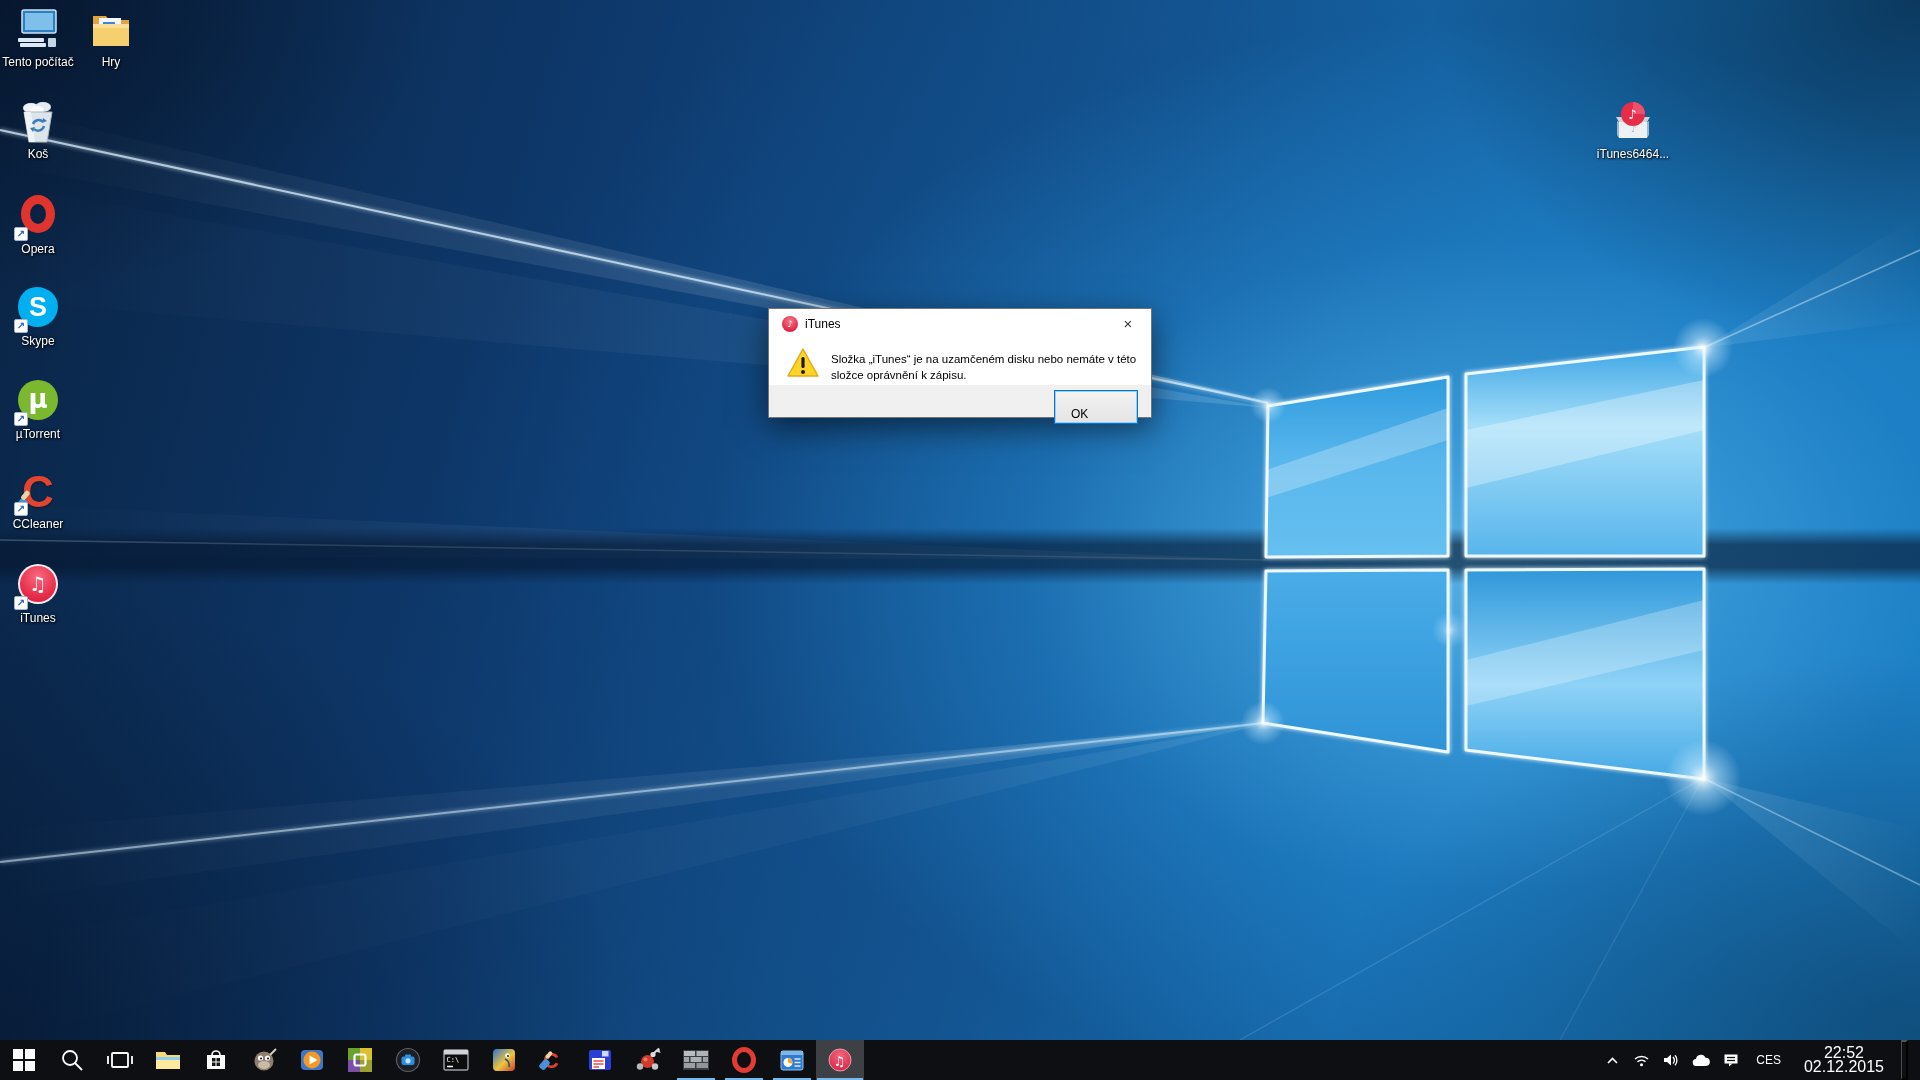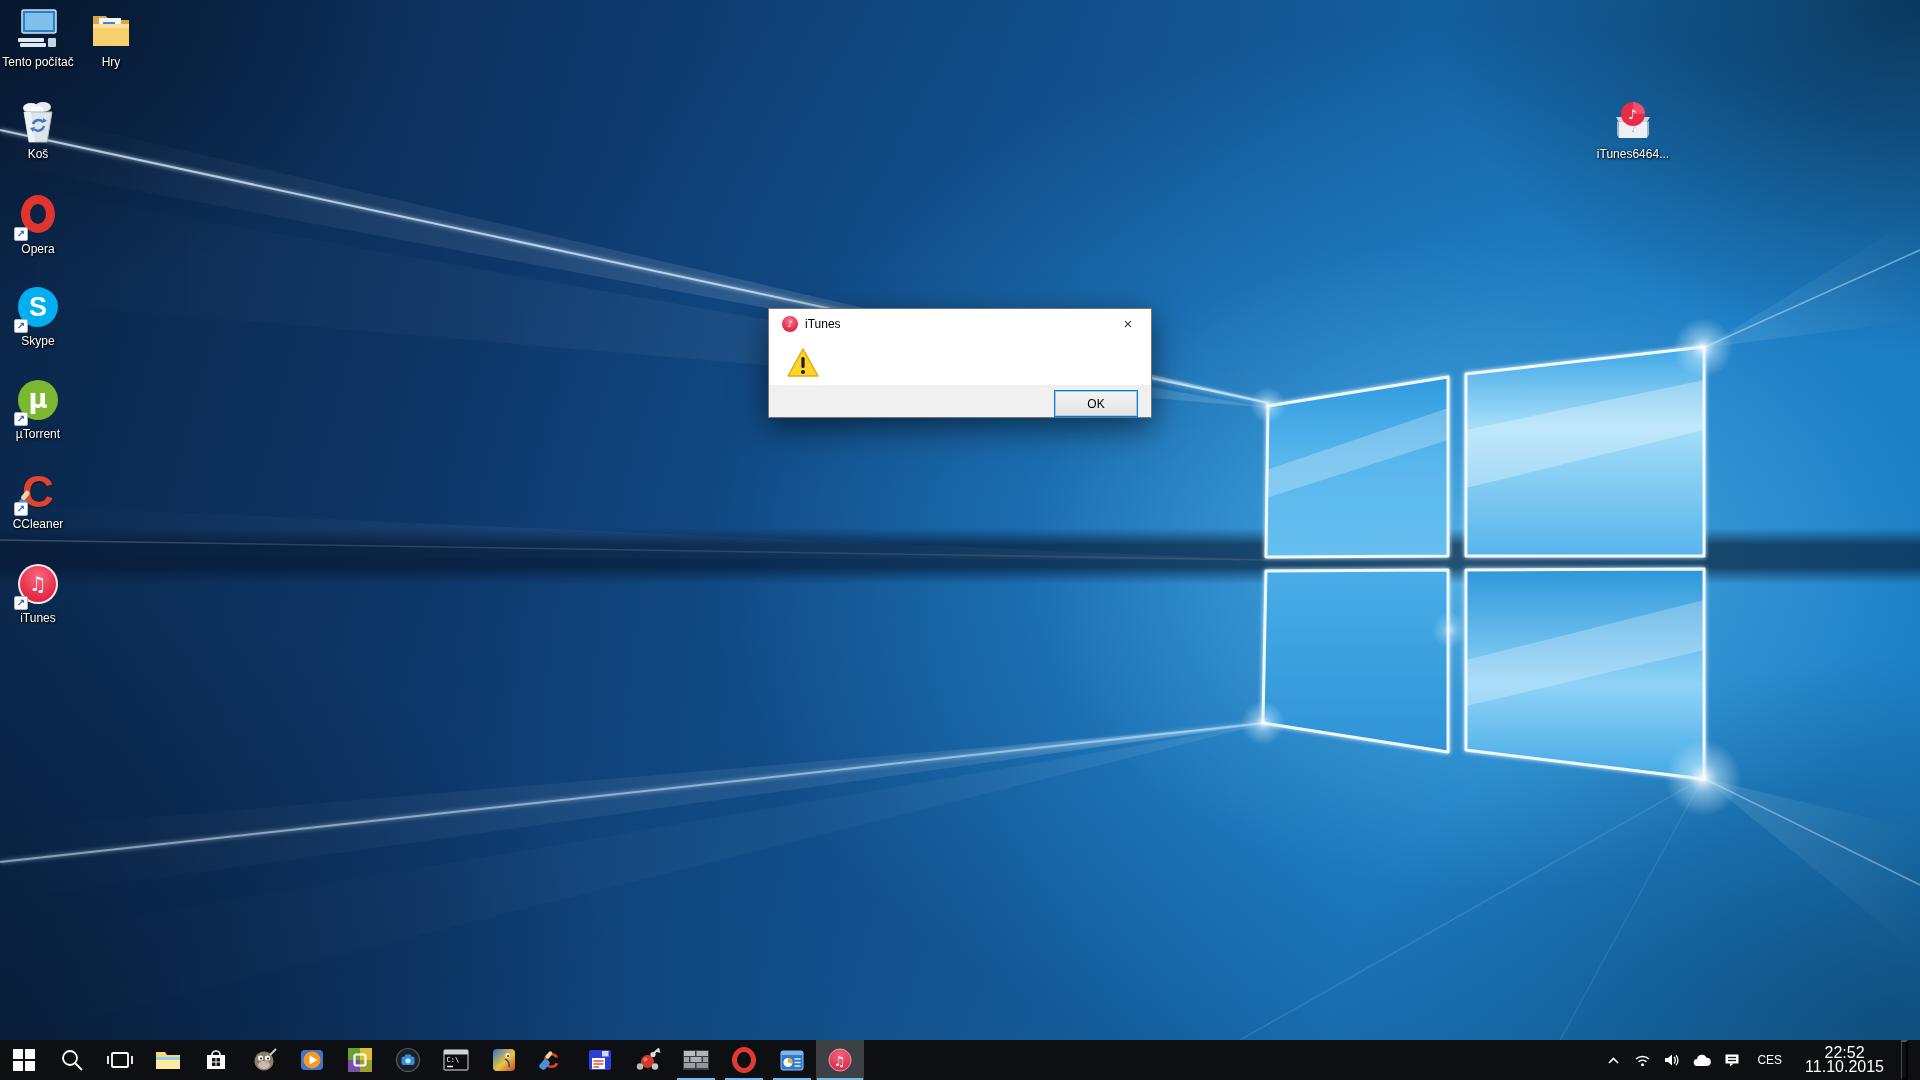--- a/index.html
+++ b/index.html
@@ -56,21 +56,21 @@
   .dlg-title .txt{position:absolute;left:36px;top:0;font-size:12px;line-height:30px;color:#000;}
   .dlg-close{position:absolute;right:0;top:0;width:46px;height:30px;border:0;background:transparent;
     font-size:15px;line-height:30px;color:#333;text-align:center;padding:0;cursor:default;}
   .dlg-body{position:absolute;left:0;top:30px;right:0;height:48px;background:#fff;}
   .dlg-warn{position:absolute;left:18px;top:9px;}
   .dlg-msg{position:absolute;left:62px;top:12px;width:308px;font-size:11.5px;line-height:16px;color:#000;}
   .dlg-footer{position:absolute;left:0;bottom:0;right:0;height:32px;background:#f0f0f0;}
   .dlg-ok{position:absolute;right:13px;top:5px;width:84px;height:27px;
     background:linear-gradient(#f4f4f4,#e3e3e3);
     border:1px solid #0078d7;box-shadow:inset 0 0 0 1px #a1cbee;box-sizing:border-box;
-    font-size:12px;color:#000;text-align:center;padding:0;cursor:default;font-family:"Liberation Sans","DejaVu Sans",sans-serif;}
+    font-size:12px;color:#000;text-align:left;padding:16px;cursor:default;font-family:"Liberation Sans","DejaVu Sans",sans-serif;}
   
   .taskbar{
     position:absolute;left:0;bottom:0;width:1920px;height:40px;z-index:100;
     background:rgba(13,16,20,.97);display:flex;align-items:stretch;
   }
   .tb{
     position:relative;width:48px;height:40px;border:0;background:transparent;padding:0;
     display:flex;align-items:center;justify-content:center;cursor:default;flex:0 0 48px;
   }
   .tb.running::after{
@@ -289,20 +289,21 @@
     <span class="ico">♪</span>
     <span class="txt">iTunes</span>
     <button class="dlg-close">×</button>
   </div>
   <div class="dlg-body">
     <svg class="dlg-warn" width="32" height="30" viewBox="0 0 32 30">
       <path d="M16 1 L31 28 H1 Z" fill="#ffd427" stroke="#e6a817" stroke-width="1.5" stroke-linejoin="round"></path>
       <rect x="14.4" y="9" width="3.2" height="11" rx="1.5" fill="#1a1a1a"></rect>
       <circle cx="16" cy="24" r="2" fill="#1a1a1a"></circle>
     </svg>
+    <div class="dlg-msg">Složka „iTunes“ je na uzamčeném disku nebo nemáte v této složce oprávnění k zápisu.</div>
   </div>
   <div class="dlg-footer">
     <button class="dlg-ok">OK</button>
   </div>
 </div>
 
 <div class="taskbar">
 
   <button class="tb">
     <svg width="22" height="22" viewBox="0 0 22 22">
@@ -518,18 +519,18 @@
         <rect x="1.5" y="1.5" width="13" height="9" fill="#fff"></rect>
         <polygon points="6,10.5 6,13.5 9.5,10.5" fill="#fff"></polygon>
         <line x1="4" y1="4.5" x2="12" y2="4.5" stroke="#14161a" stroke-width="1.3"></line>
         <line x1="4" y1="7.5" x2="12" y2="7.5" stroke="#14161a" stroke-width="1.3"></line>
       </svg>
     </button>
     <button class="tray-btn tray-lang">CES</button>
     <button class="tray-btn tray-clock">
       <span style="display:block;">
         <span>22:52</span><br>
-        <span>11.10.2015</span>
+        <span>02.12.2015</span>
       </span>
     </button>
     <button class="show-desktop"></button>
   </div>
 </div>
 
 </body></html>

